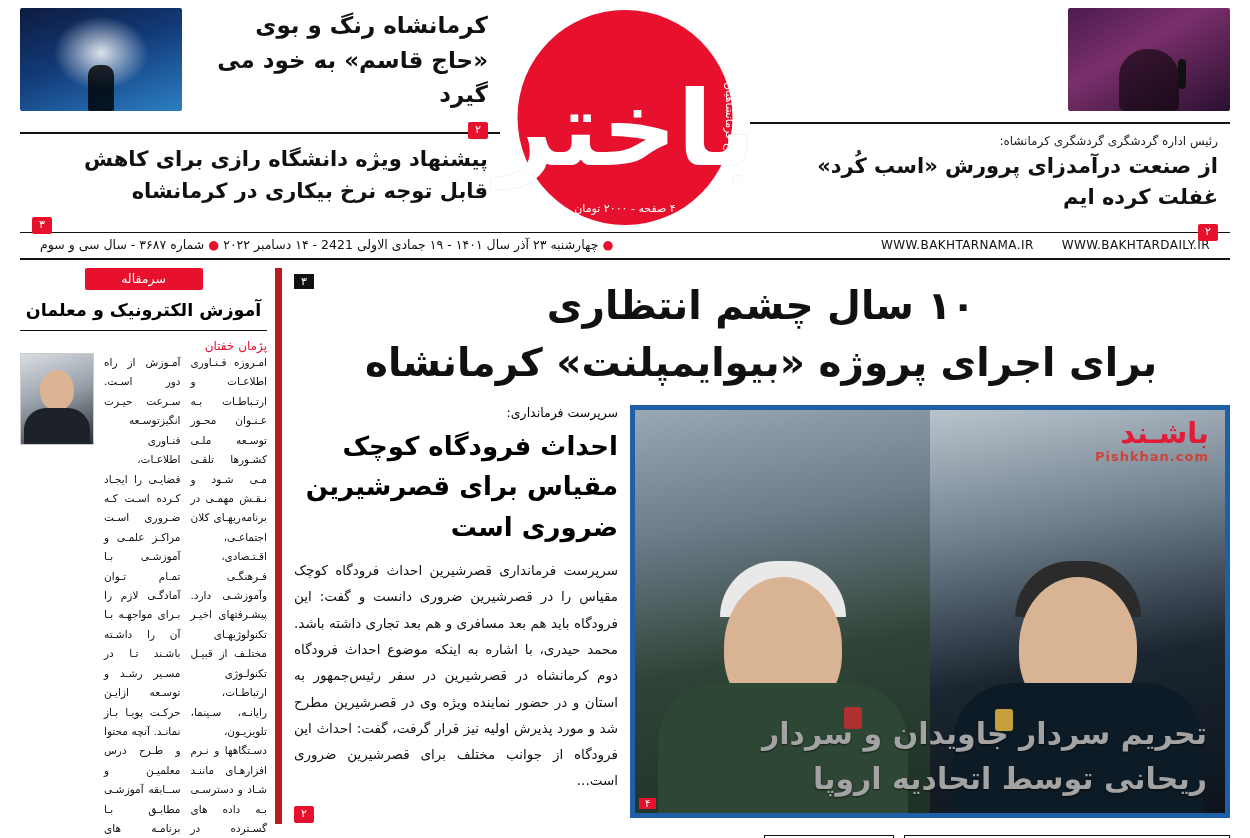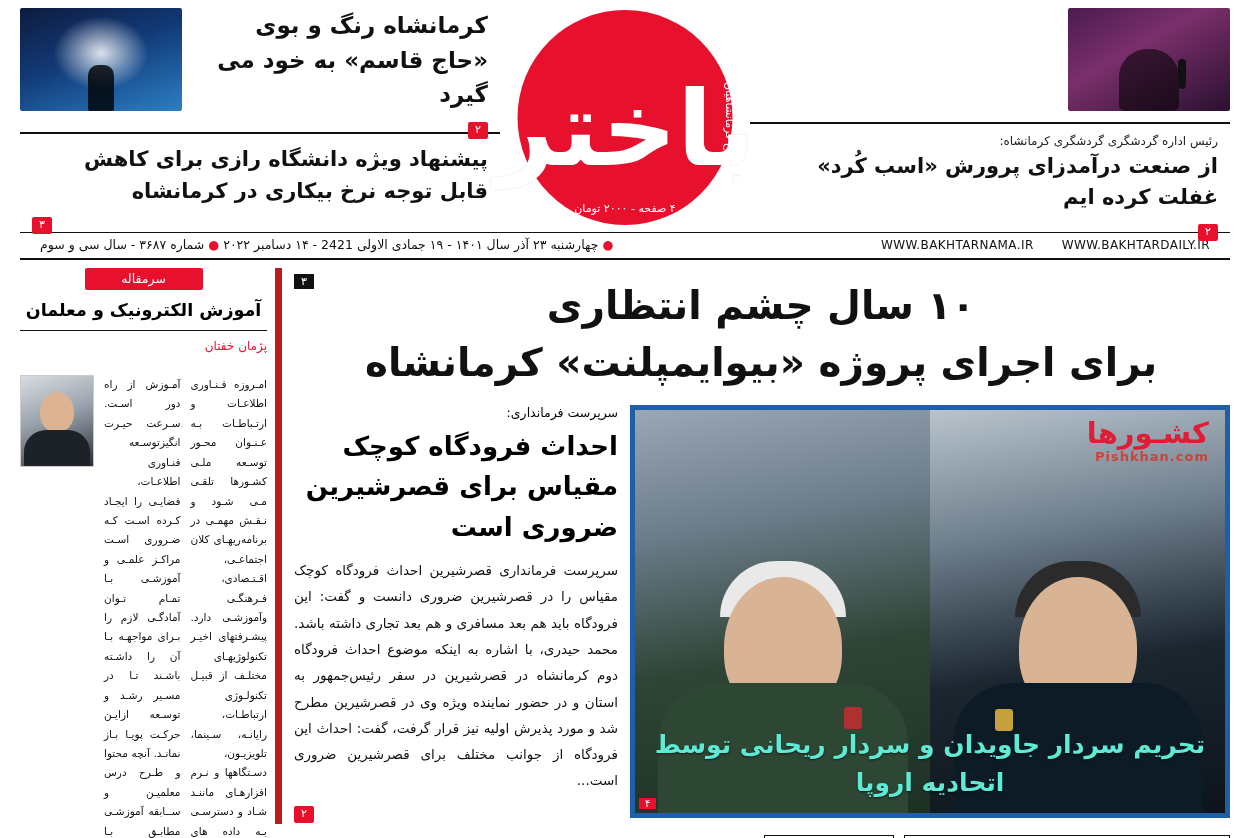--- a/index.html
+++ b/index.html
@@ -272,23 +272,22 @@
     font-size: 29px;
     font-weight: bold;
     opacity: .92;
     line-height: 1.1;
     text-align: right;
   }
   .wm small { display: block; font-size: 13px; letter-spacing: 1px; color:#d43b2f; }
   .photo-caption {
     position: absolute;
     bottom: 12px; right: 18px; left: 18px;
-    text-align: center;
-    color: #5eead4;
-    font-size: 25px;
+    color: #a3a3a3;
+    font-size: 30px;
     font-weight: bold;
     line-height: 1.5;
     text-shadow: 0 1px 2px rgba(0,0,0,.6);
   }
   .photo-pagenum {
     position: absolute;
     bottom: 4px; left: 4px;
     background: #e8112d; color: #fff;
     font-size: 10px; padding: 0 6px;
   }
@@ -337,21 +336,21 @@
     text-align: center;
     font-size: 17.5px;
     font-weight: bold;
     padding-bottom: 10px;
     border-bottom: 1px solid #111;
     margin-bottom: 8px;
   }
   .side-author {
     color: #e8112d;
     font-size: 12px;
-    margin-bottom: 22px;
+    margin-bottom: 0;
   }
   .side-photo {
     float: left;
     width: 74px; height: 92px;
     margin: 0 10px 6px 0;
     background: linear-gradient(160deg,#d9dde2 0%,#9aa3ad 45%,#2a2f36 100%);
     position: relative;
     border: 1px solid #ccc;
   }
   .side-photo .sp-head {
@@ -470,21 +469,21 @@
             </div>
             <div class="ph-left">
               <div class="hair-shape"></div>
               <div class="head-shape"></div>
               <div class="body-shape">
                 <div class="badge-dot" style="right:46px;top:24px;background:#b03030;"></div>
               </div>
             </div>
           </div>
           <div class="wm">
-            <span>کشـورها</span>
+            <span>باشـند</span>
             <small>Pishkhan.com</small>
           </div>
           <div class="photo-caption">تحریم سردار جاویدان و سردار ریحانی توسط اتحادیه اروپا</div>
           <span class="photo-pagenum">۴</span>
         </div>
 
         <div class="lead-text">
           <div class="subkicker">سرپرست فرمانداری:</div>
           <h3>احداث فرودگاه کوچک مقیاس برای قصرشیرین ضروری است</h3>
           <p>سرپرست فرمانداری قصرشیرین احداث فرودگاه کوچک مقیاس را در قصرشیرین ضروری دانست و گفت: این فرودگاه باید هم بعد مسافری و هم بعد تجاری داشته باشد. محمد حیدری، با اشاره به اینکه موضوع احداث فرودگاه دوم کرمانشاه در قصرشیرین در سفر رئیس‌جمهور به استان و در حضور نماینده ویژه وی در قصرشیرین مطرح شد و مورد پذیرش اولیه نیز قرار گرفت، گفت: احداث این فرودگاه از جوانب مختلف برای قصرشیرین ضروری است...</p>

